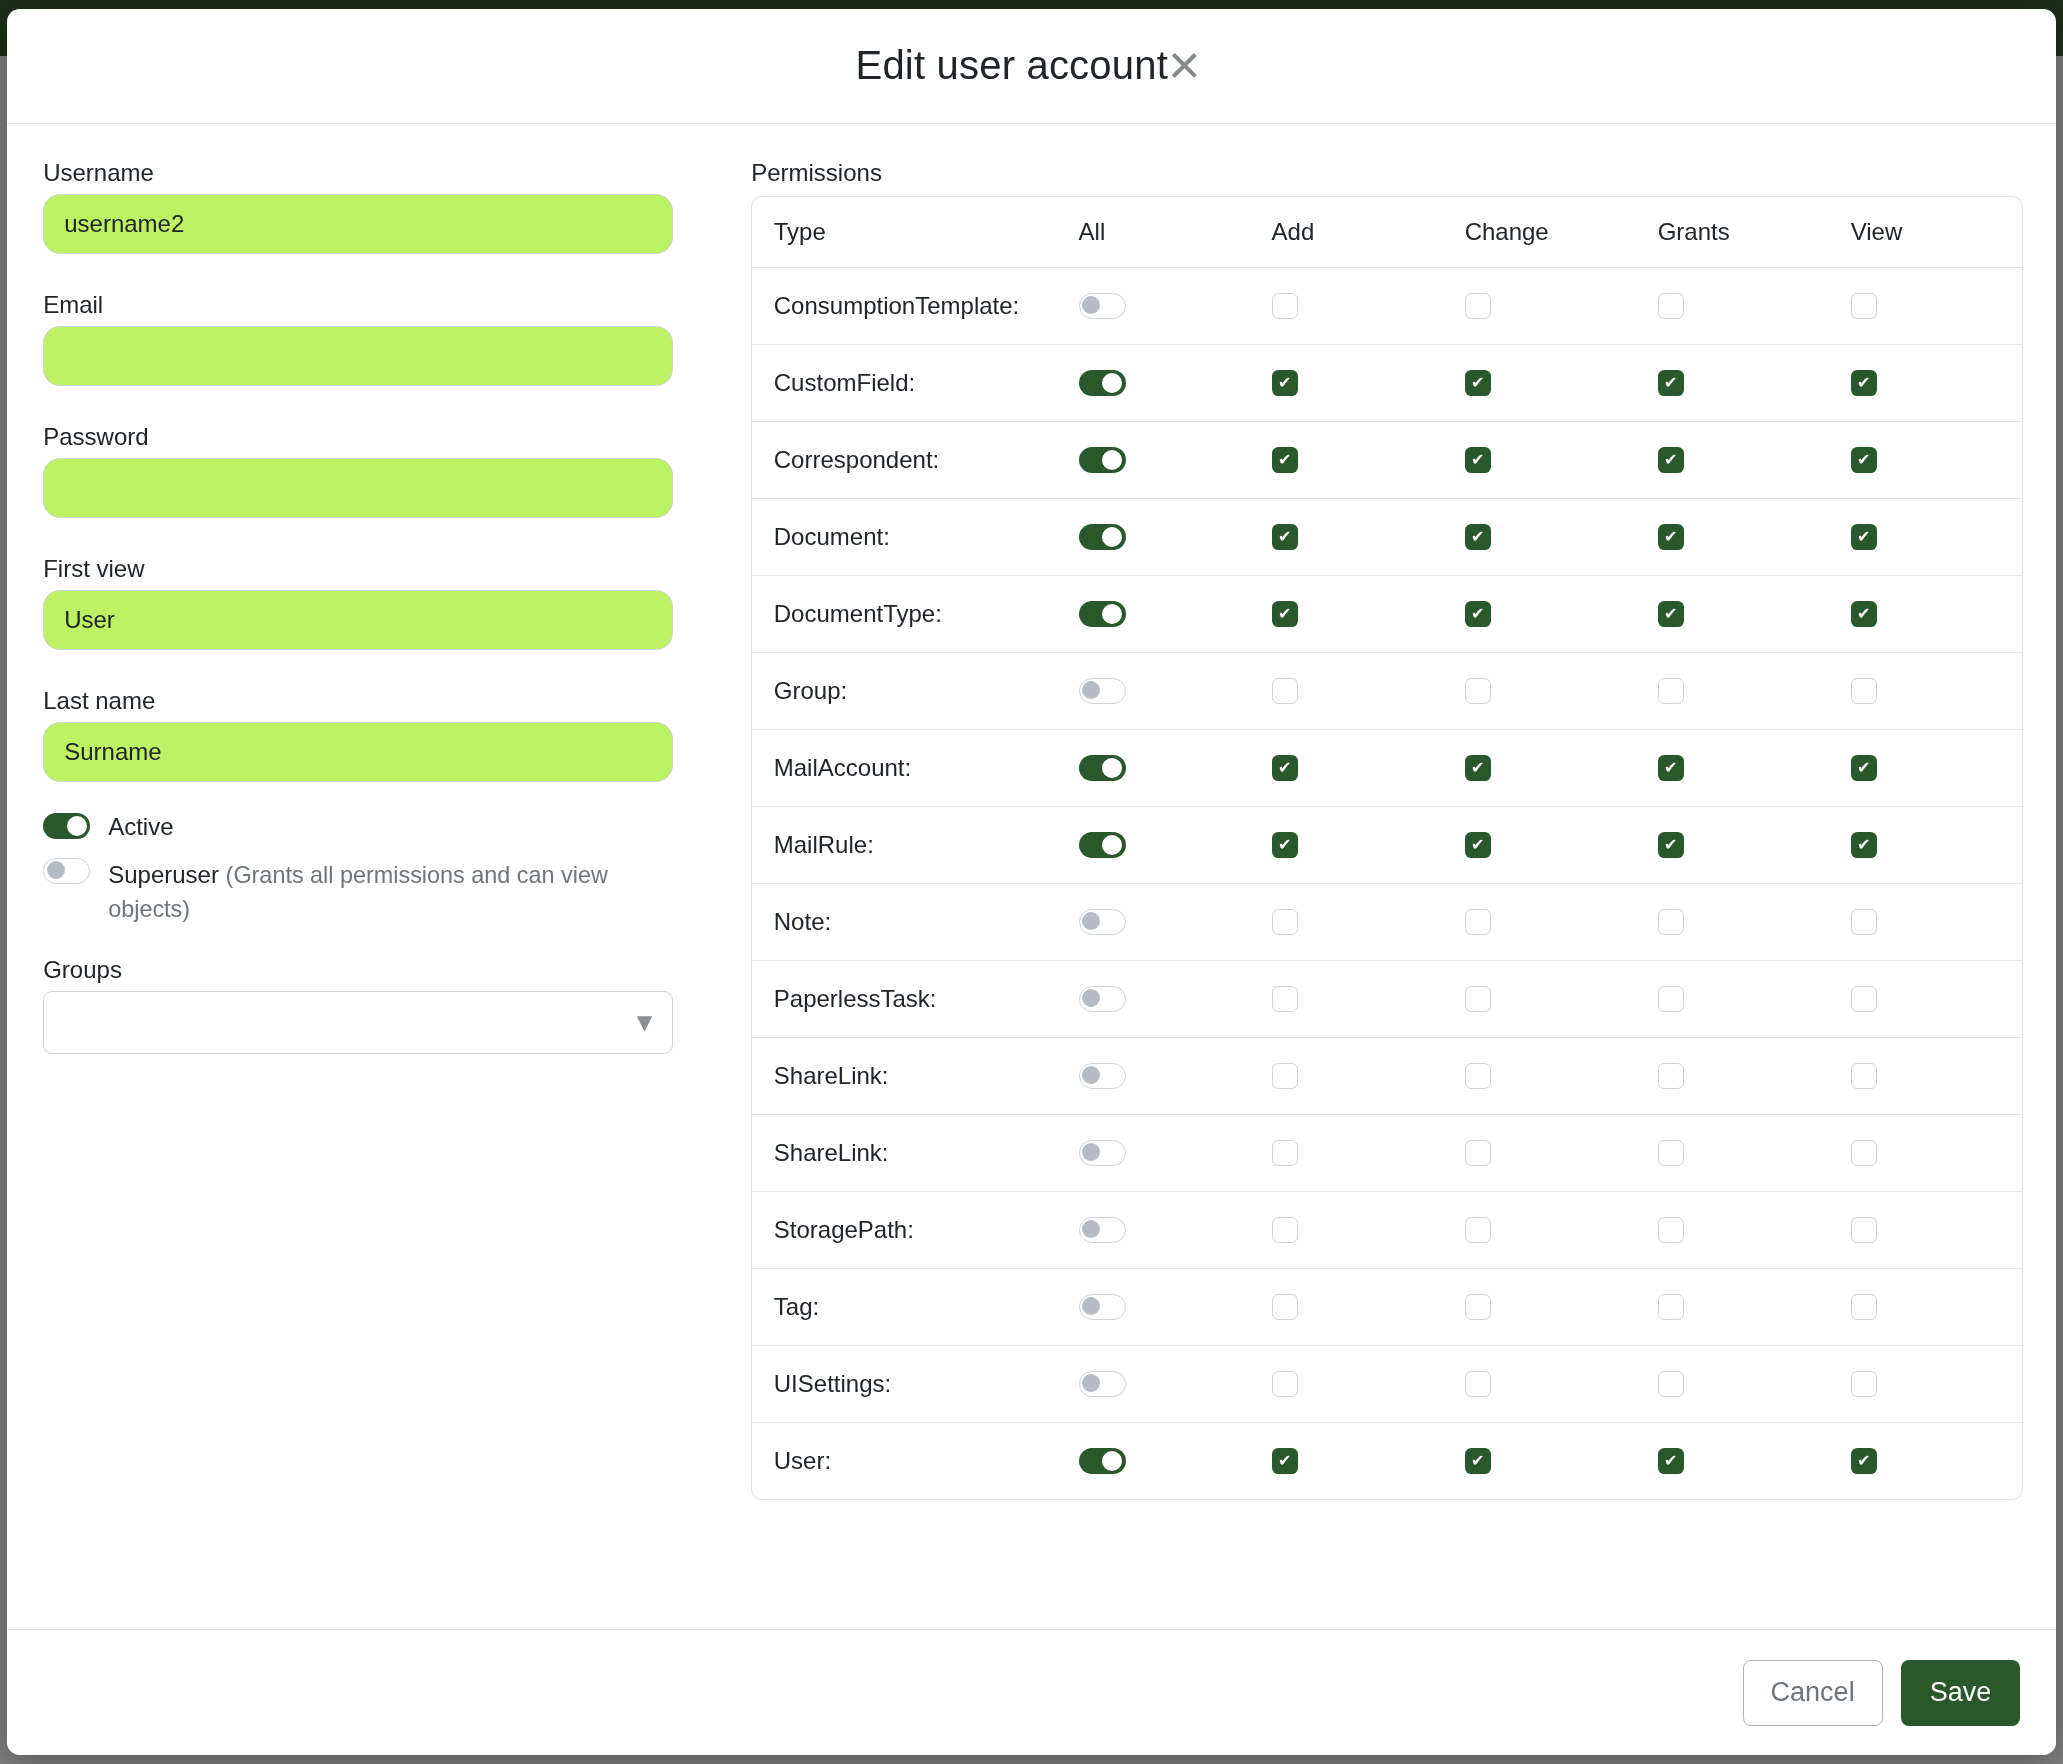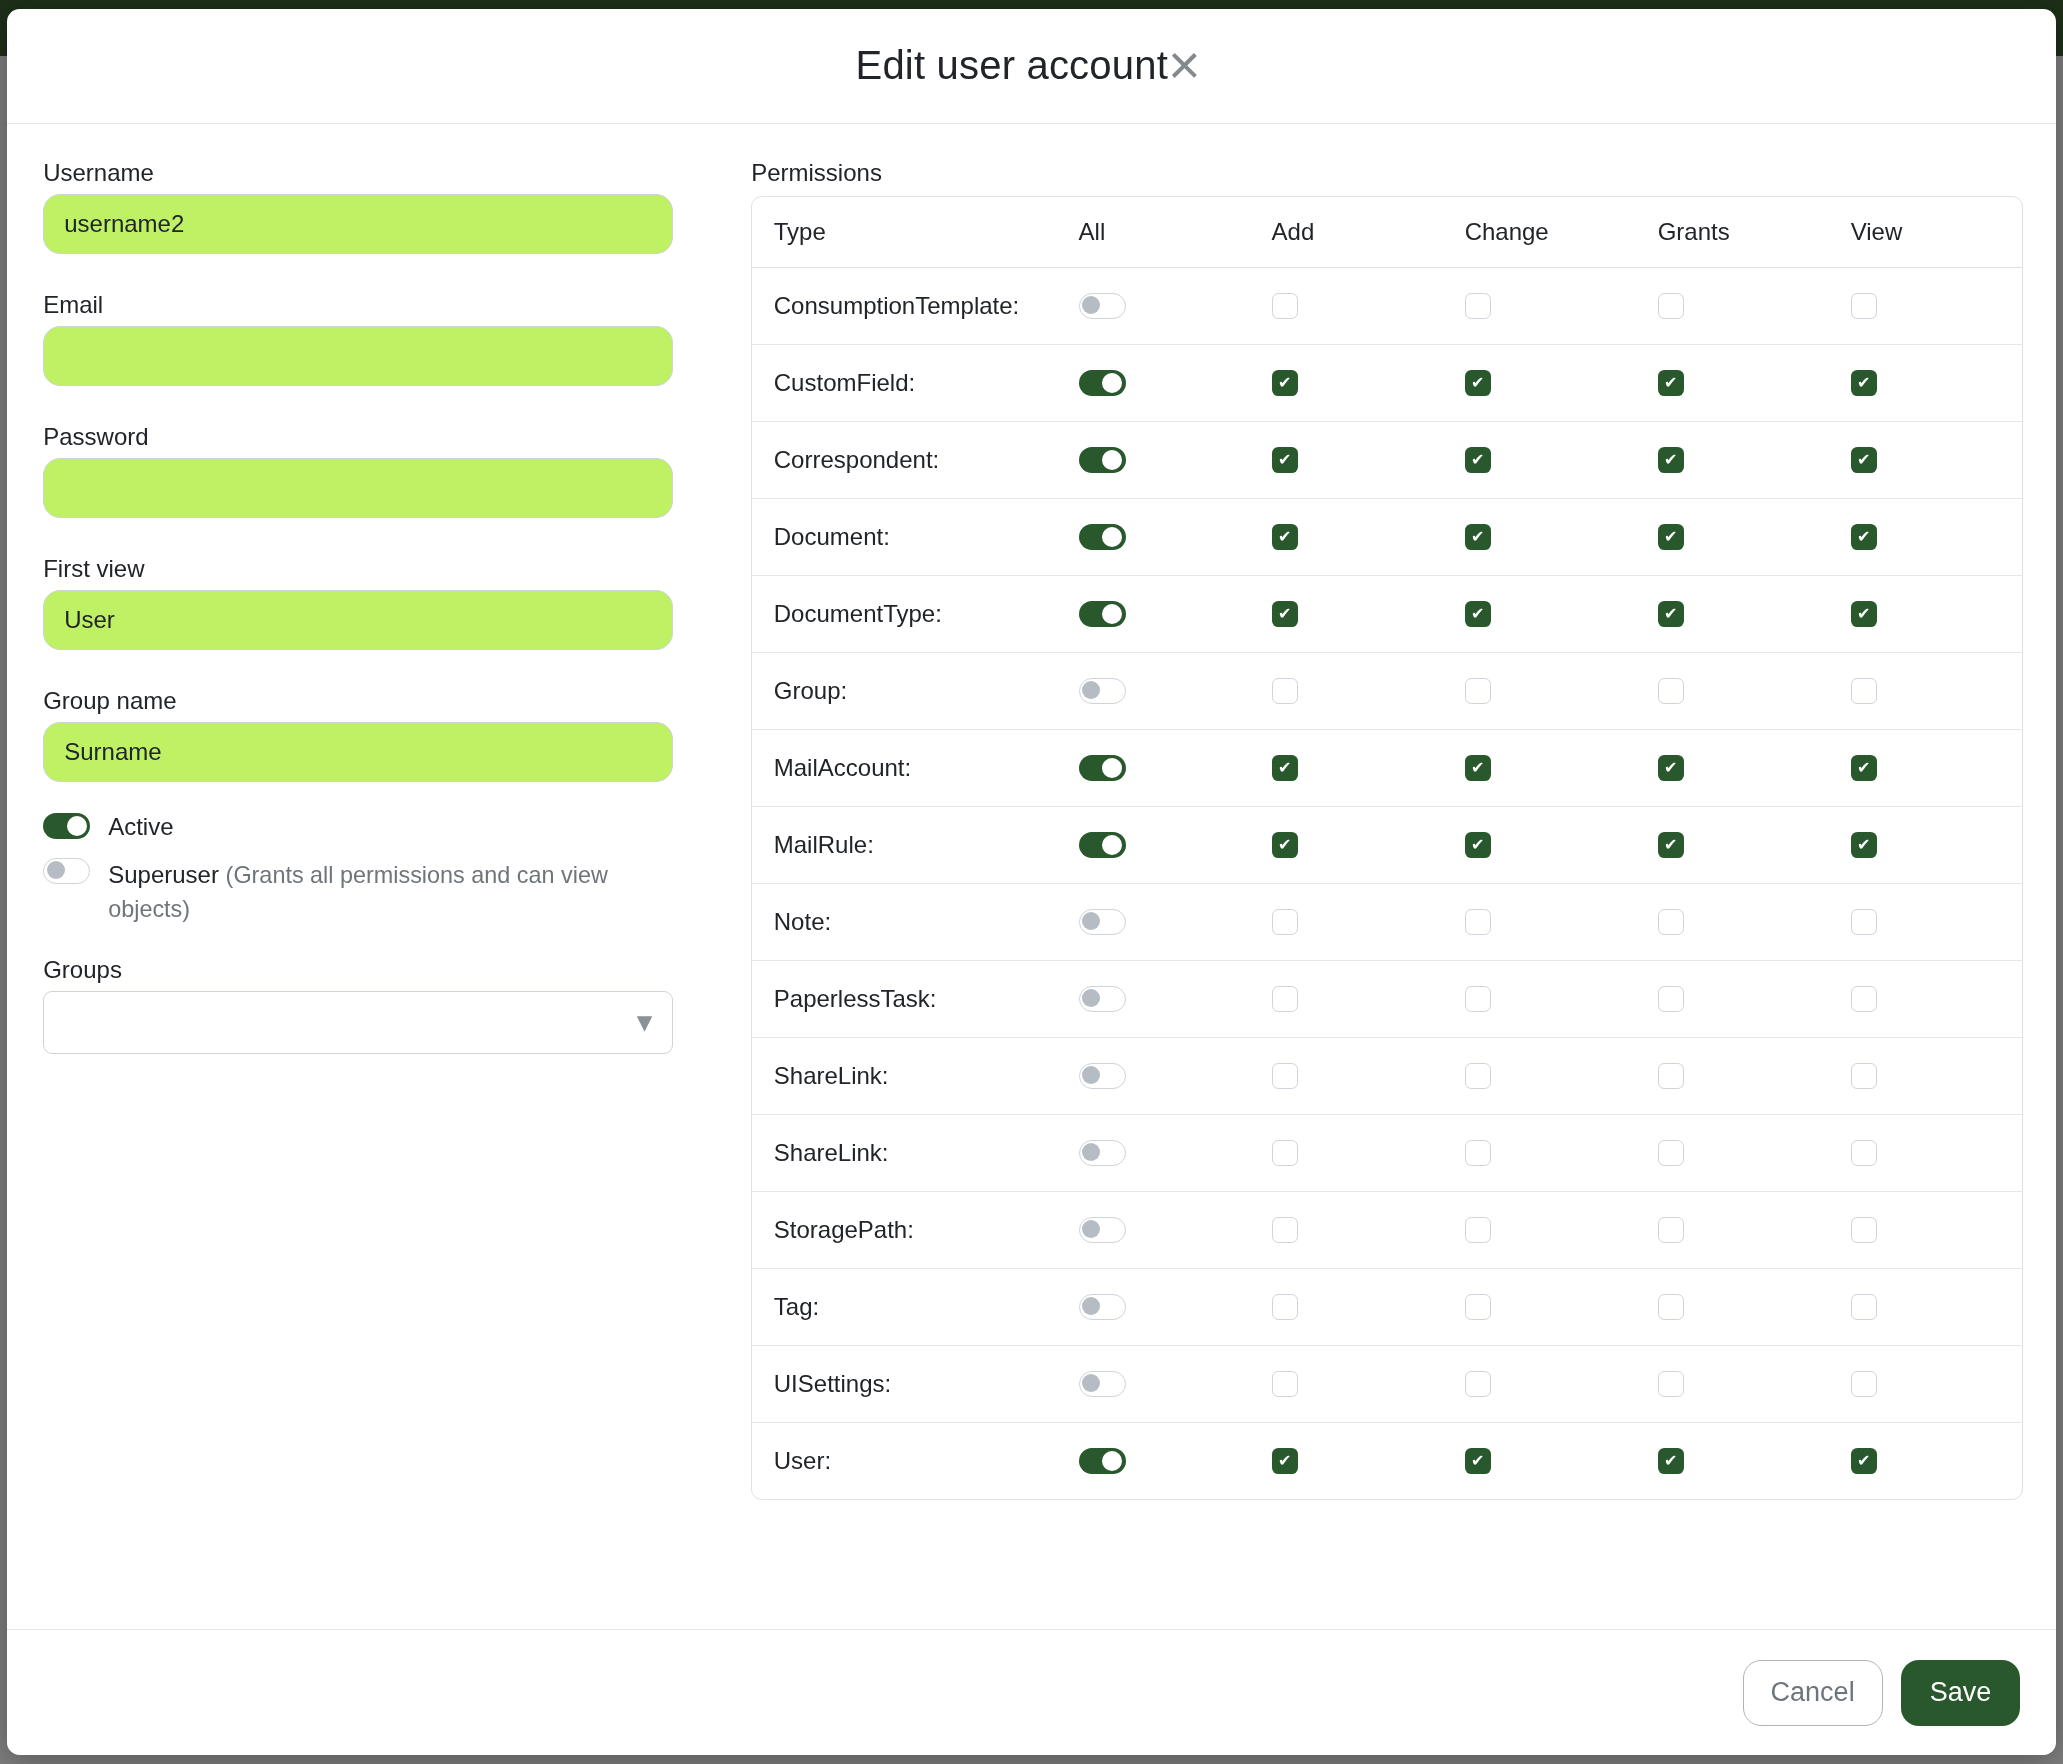--- a/index.html
+++ b/index.html
@@ -88,21 +88,21 @@
     width:26px;height:26px;border-radius:6.3px;display:flex;align-items:center;justify-content:center;
   }
   .checkbox.checked{background:var(--primary);}
   .checkbox.unchecked{background:#fff;border:1.8px solid var(--input-border);}
   .checkbox .mark{color:#fff;font-size:16px;line-height:1;font-weight:700;}
   
   .modal-footer{
     flex:0 0 auto;display:flex;justify-content:flex-end;align-items:center;gap:18px;
     padding:0 36px;height:126px;border-top:1.8px solid #e4e7ea;
   }
-  .btn{height:66px;border-radius:18px;font-size:27px;font-family:inherit;cursor:pointer;line-height:1;}
+  .btn{height:66px;border-radius:8px;font-size:27px;font-family:inherit;cursor:pointer;line-height:1;}
   .btn-cancel{background:#fff;color:var(--muted);border:1.8px solid #aeb4ba;padding:0 27px;}
   .btn-save{background:var(--primary);color:#fff;border:none;padding:0 29px;}
 </style>
 </head>
 <body>
 
 <div class="top-band"></div>
 
 <div class="modal">
 
@@ -124,21 +124,21 @@
       </div>
       <div class="field">
         <label>Password</label>
         <input class="form-control" type="password" value="" style="">
       </div>
       <div class="field">
         <label>First view</label>
         <input class="form-control" type="text" value="User" style="">
       </div>
       <div class="field" style="margin-bottom:0;">
-        <label>Group name</label>
+        <label>Last name</label>
         <input class="form-control" type="text" value="Surname" style="">
       </div>
 
       <div class="switch-row" style="margin-bottom:18px;">
         <div class="toggle on">
             <div class="knob"></div>
           </div>
         <span class="sw-label">Active</span>
       </div>
 

